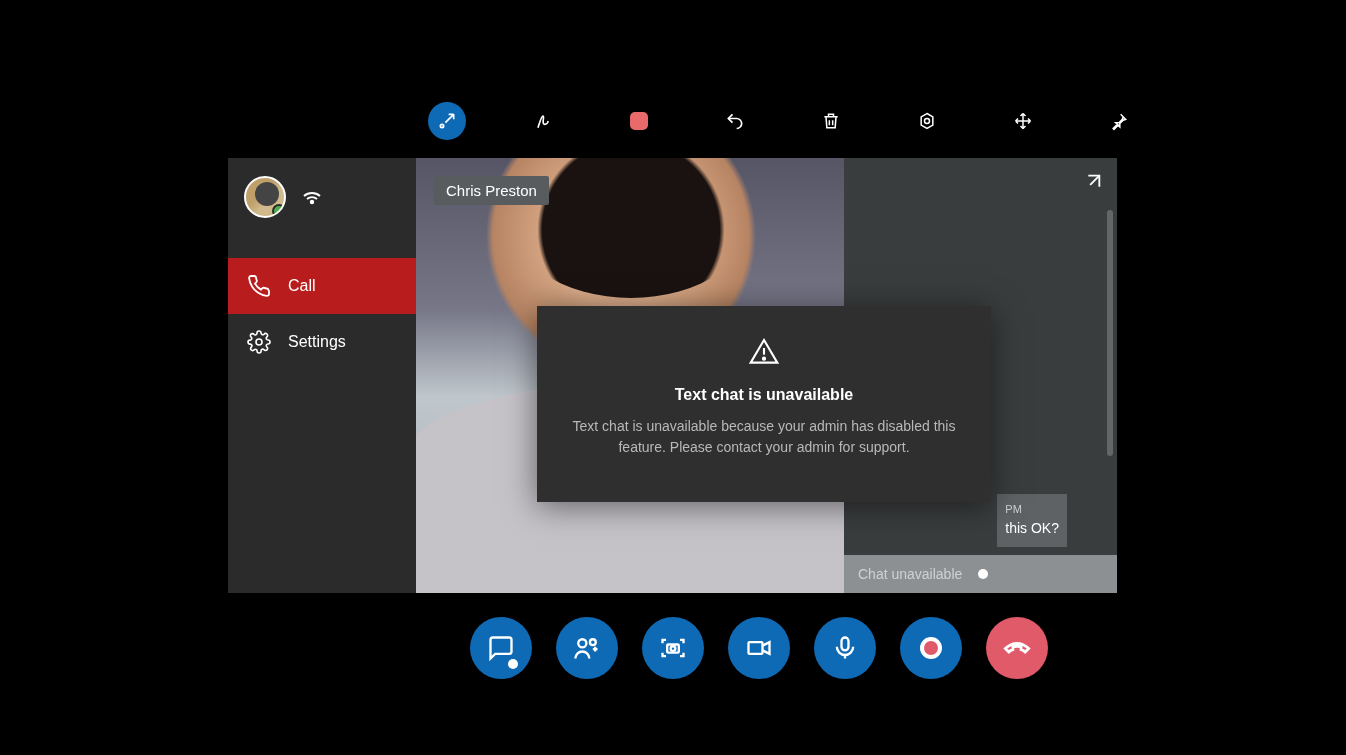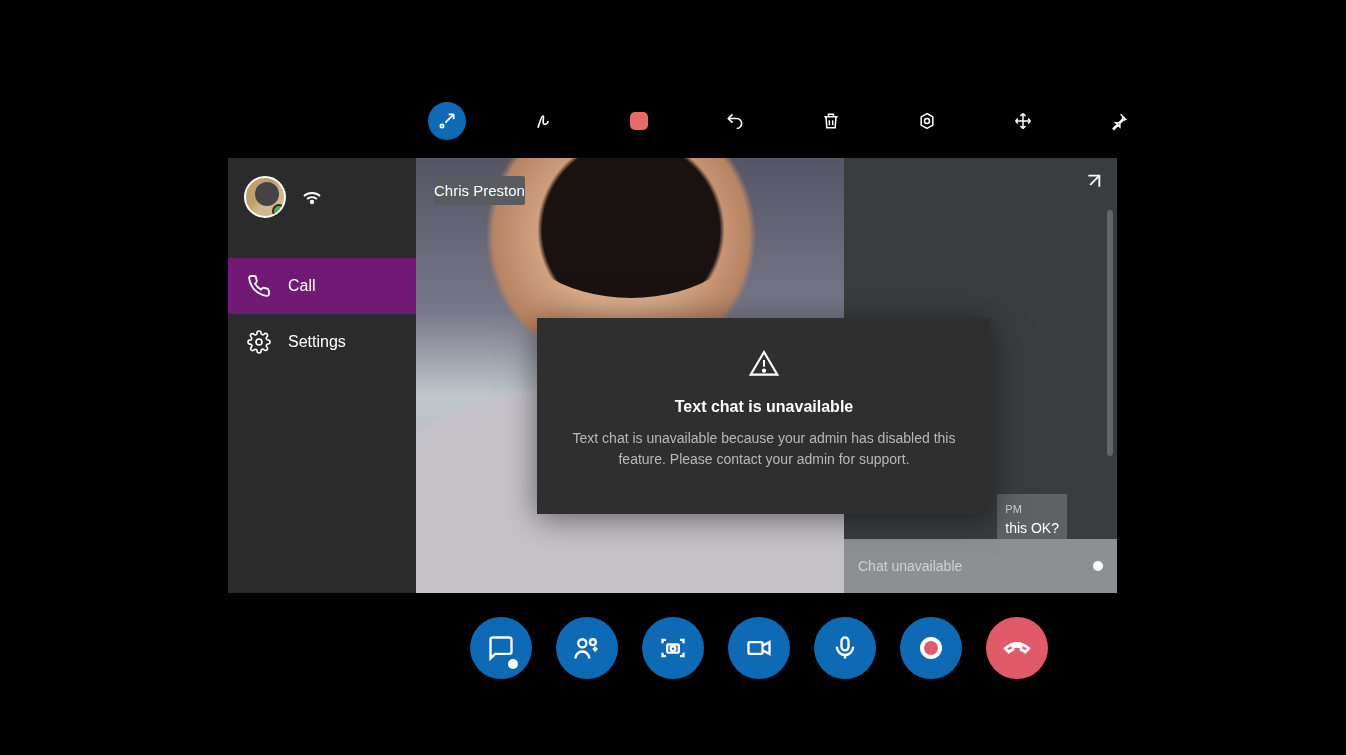--- a/index.html
+++ b/index.html
@@ -60,42 +60,42 @@
   .nav { margin-top: 30px; display:flex; flex-direction:column; }
   .nav-item {
     display:flex;
     align-items:center;
     gap:16px;
     padding: 16px 18px;
     cursor:pointer;
     font-size:16px;
     color:#fff;
   }
-  .nav-item.active { background:#701a75; }
+  .nav-item.active { background:#b91c1c; }
   .nav-item .ico { width:26px; display:flex; justify-content:center; }
   .main {
     flex:1;
     position:relative;
     background:#5c5c5c;
     display:flex;
   }
   .video {
     width: 428px;
     position:relative;
     background: linear-gradient(180deg,#556 0%, #778 35%, #bfc7cc 55%, #a7a9ad 100%);
     overflow:hidden;
   }
   .person-head { position:absolute; top:-20px; left:60px; width:290px; height:280px; background: radial-gradient(circle at 50% 35%, #d9aa88 30%, #b78463 55%, transparent 58%); }
   .person-hair { position:absolute; top:-30px; left:90px; width:250px; height:170px; background: radial-gradient(circle at 50% 60%, #1a1210 55%, transparent 58%); border-radius:50%; }
   .person-body { position:absolute; bottom:-40px; left:-10px; right:-10px; height:250px; background:#c5c2c8; border-radius:50% 50% 0 0 / 30% 30% 0 0; }
   .name-tag {
     position:absolute;
     top:18px; left:18px;
     background:#595c5e;
-    padding:6px 0;
+    padding:6px 12px;
     font-size:15px;
     color:#fff;
     border-radius:2px;
     z-index:3;
   }
   .chat-panel {
     flex:1;
     background:#3a3d3e;
     position:relative;
     padding:12px;
@@ -120,32 +120,32 @@
     position:absolute;
     right:4px; top:52px;
     width:6px; height:246px;
     background:#636668;
     border-radius:3px;
   }
   .chat-input-row {
     position:absolute;
     left:0; right:0; bottom:0;
     background:#8c9092;
-    height:54px;
+    height:38px;
     display:flex;
     align-items:center;
     padding:0 14px;
-    justify-content:space-between;
+    justify-content:flex-start;
     gap:16px;
   }
   .chat-input-row span { color:#cfd2d4; font-size:14px; }
   .send-dot { width:10px;height:10px;border-radius:50%;background:#fff; }
   .modal {
     position:absolute;
-    top:318px;
+    top:306px;
     left:537px;
     width:454px;
     background:#2f2f2f;
     padding:30px 30px 28px 30px;
     text-align:center;
     box-shadow:0 4px 30px rgba(0,0,0,.5);
     z-index:10;
   }
   .modal .warn { margin-bottom:14px; }
   .modal h3 { font-size:16px; font-weight:600; margin-bottom:12px; color:#fff; }

